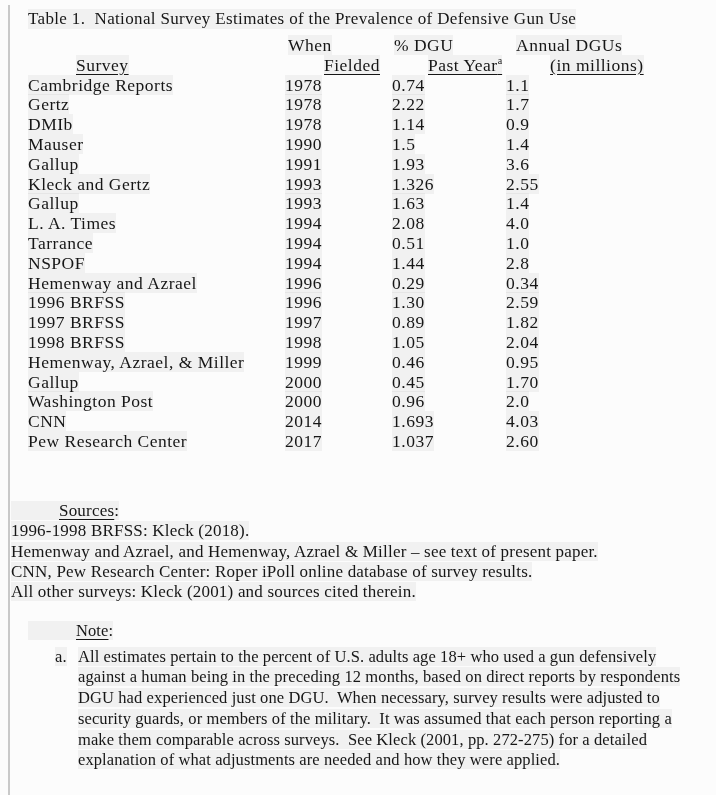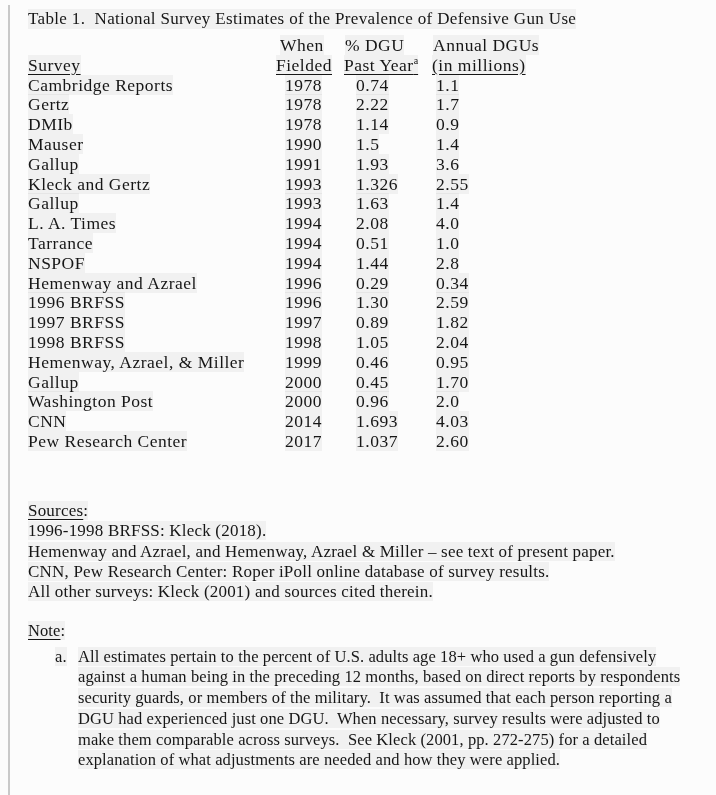--- a/index.html
+++ b/index.html
@@ -3,41 +3,41 @@
 <meta charset="utf-8">
 <style>
   html,body{margin:0;padding:0;background:#ffffff;}
   .page{
     position:relative;width:716px;height:795px;background:#fcfcfc;
     font-family:"Liberation Serif","DejaVu Serif",serif;color:#161616;
     overflow:hidden;
   }
   .scan-line{position:absolute;left:8px;top:5px;width:2px;height:790px;background:#c9c9c9;}
   .hl{background:rgba(0,0,0,0.045);}
-  .u{text-decoration:underline;text-underline-offset:3px;}
+  .u{text-decoration:underline;text-underline-offset:3px;margin-left:48px;}
   .title{position:absolute;left:28px;top:9px;font-size:17px;letter-spacing:0.35px;white-space:nowrap;}
 
   .tablewrap{position:absolute;left:28px;top:36px;}
   table{border-collapse:collapse;table-layout:fixed;}
   col.w-survey{width:248px}
   col.w-year{width:68px}
   col.w-pct{width:88px}
   col.w-annual{width:196px}
   td{
     padding:0;font-size:17.5px;letter-spacing:0.5px;line-height:19.8px;height:19.8px;
     white-space:nowrap;vertical-align:bottom;
   }
-  .off8{margin-left:4px}
-  .off1{margin-left:1px}
+  .off8{margin-left:12px}
+  .off1{margin-left:14px}
   .c-year{padding-left:9px}
   .c-pct{padding-left:12px}
   .c-annual{padding-left:4px}
   sup{font-size:10px;line-height:0;vertical-align:super;letter-spacing:0;}
 
-  .sources{position:absolute;left:28px;top:501px;font-size:17px;letter-spacing:0.2px;line-height:20.3px;}
+  .sources{position:absolute;left:11px;top:501px;font-size:17px;letter-spacing:0.2px;line-height:20.3px;}
   .note{position:absolute;left:28px;top:621px;font-size:16.5px;letter-spacing:0.1px;line-height:20.7px;}
   .note-item{display:flex;margin-left:27px;margin-top:5px;}
   .note-marker{flex:0 0 23px;width:23px;}
 </style>
 </head>
 <body>
 
 <div class="page">
   <div class="scan-line"></div>
 
@@ -219,23 +219,23 @@
   <div class="note">
     <div><span class="hl"><span class="u">Note</span><span>:</span></span></div>
     <div class="note-item">
       <div class="note-marker"><span class="hl">a.</span></div>
       <div class="note-lines">
   <div><span class="hl">All estimates pertain to the percent of U.S. adults age 18+ who used a gun defensively</span></div>
 
   <div><span class="hl">against a human being in the preceding 12 months, based on direct reports by respondents</span></div>
 
 
+  <div><span class="hl">DGU had experienced just one DGU.&nbsp; When necessary, survey results were adjusted to</span></div>
+
   <div><span class="hl">security guards, or members of the military.&nbsp; It was assumed that each person reporting a</span></div>
-
-  <div><span class="hl">DGU had experienced just one DGU.&nbsp; When necessary, survey results were adjusted to</span></div>
 
   <div><span class="hl">make them comparable across surveys.&nbsp; See Kleck (2001, pp. 272-275) for a detailed</span></div>
 
   <div><span class="hl">explanation of what adjustments are needed and how they were applied.</span></div>
 </div>
     </div>
   </div>
 </div>
 
 </body></html>

